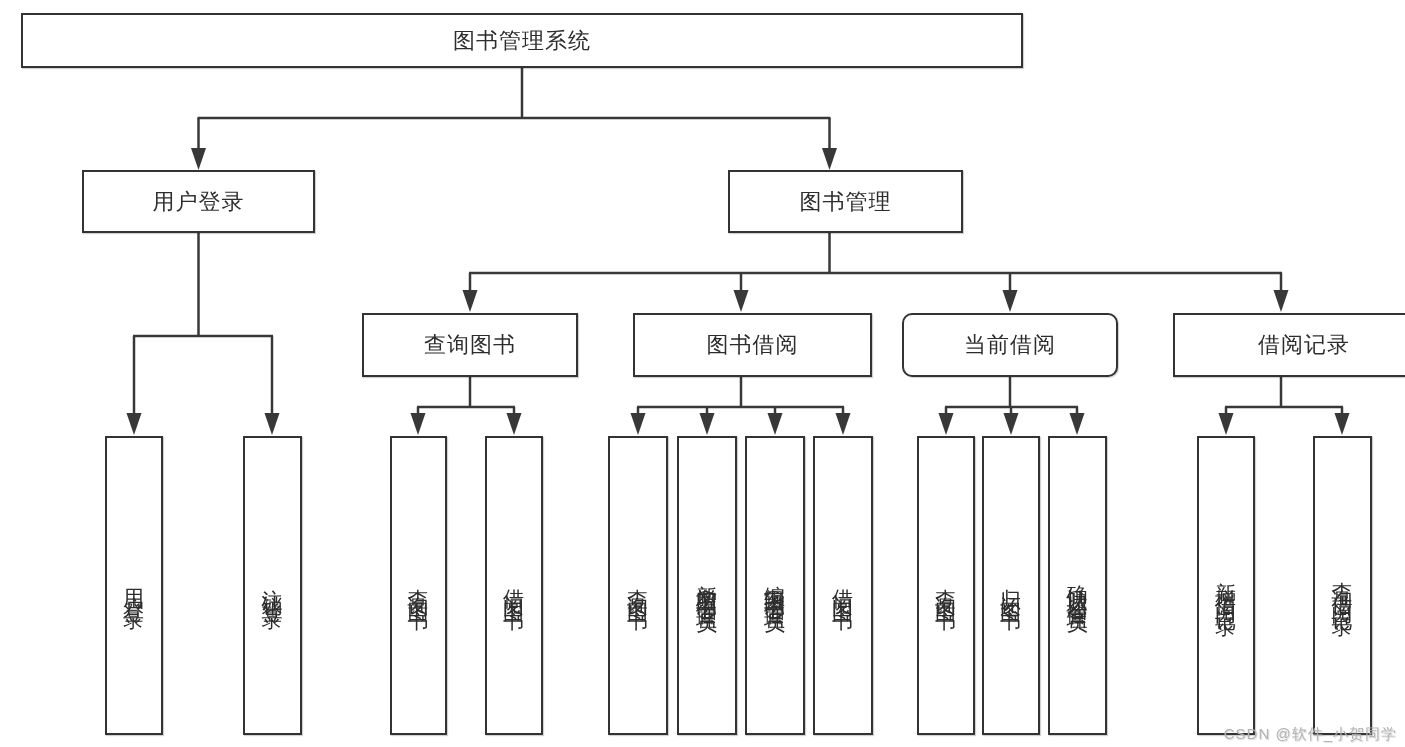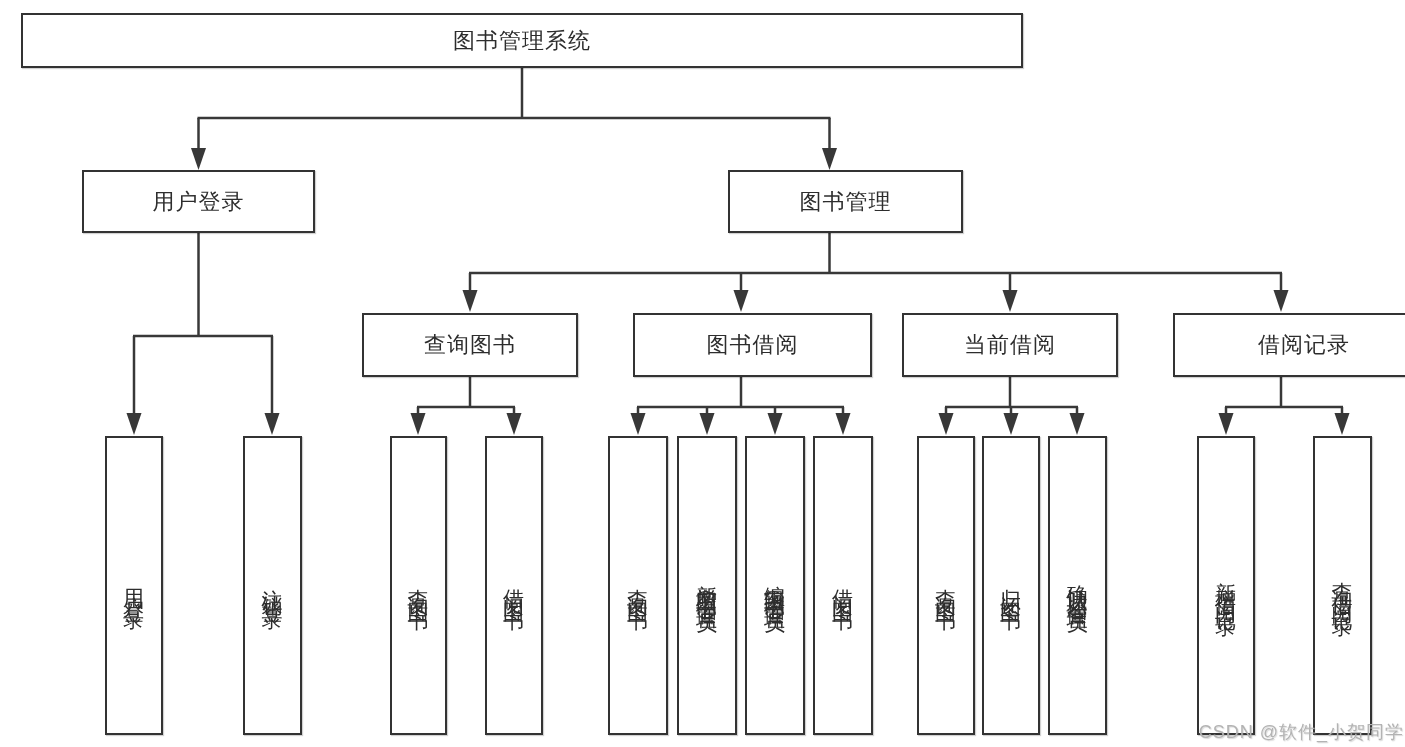--- a/index.html
+++ b/index.html
@@ -42,23 +42,23 @@
     writing-mode: vertical-rl;
     font-size: 21px;
     letter-spacing: 7px;
     line-height: 1;
   }
   .node.v.tight {
     letter-spacing: 4px;
   }
   .watermark {
     position: absolute;
-    right: 1px;
+    right: 8px;
     bottom: 3px;
-    font-size: 18px;
+    font-size: 15px;
     color: #b3b3b3;
     letter-spacing: 1px;
     text-shadow: 1px 1px 1px rgba(150,150,150,0.35);
     z-index: 5;
     white-space: nowrap;
   }
 </style>
 </head>
 <body>
 
@@ -133,21 +133,21 @@
     </g>
   </svg>
 
   <div class="node h" style="left:21px; top:13px; width:1002px; height:55px;">图书管理系统</div>
 
   <div class="node h" style="left:82px; top:170px; width:233px; height:63px;">用户登录</div>
   <div class="node h" style="left:712px; top:170px; width:235px; height:63px;margin-left:16px;">图书管理</div>
 
   <div class="node h" style="left:362px; top:313px; width:216px; height:64px;">查询图书</div>
   <div class="node h" style="left:633px; top:313px; width:239px; height:64px;">图书借阅</div>
-  <div class="node h" style="left:902px; top:313px; width:216px; height:64px;">当前借阅</div>
+  <div class="node h" style="left:902px; top:313px; width:216px; height:64px;border-radius:10px;">当前借阅</div>
   <div class="node h" style="left:1173px; top:313px; width:262px; height:64px;">借阅记录</div>
 
   <div class="node v" style="left:105px; top:436px; width:58px; height:299px;">用户登录</div>
   <div class="node v" style="left:243px; top:436px; width:59px; height:299px;">注销登录</div>
 
   <div class="node v" style="left:390px; top:436px; width:57px; height:299px;">查询图书</div>
   <div class="node v" style="left:485px; top:436px; width:58px; height:299px;">借阅图书</div>
 
   <div class="node v" style="left:608px; top:436px; width:60px; height:299px;">查询图书</div>
   <div class="node v tight" style="left:677px; top:436px; width:60px; height:299px;">新增图书（管理员）</div>

